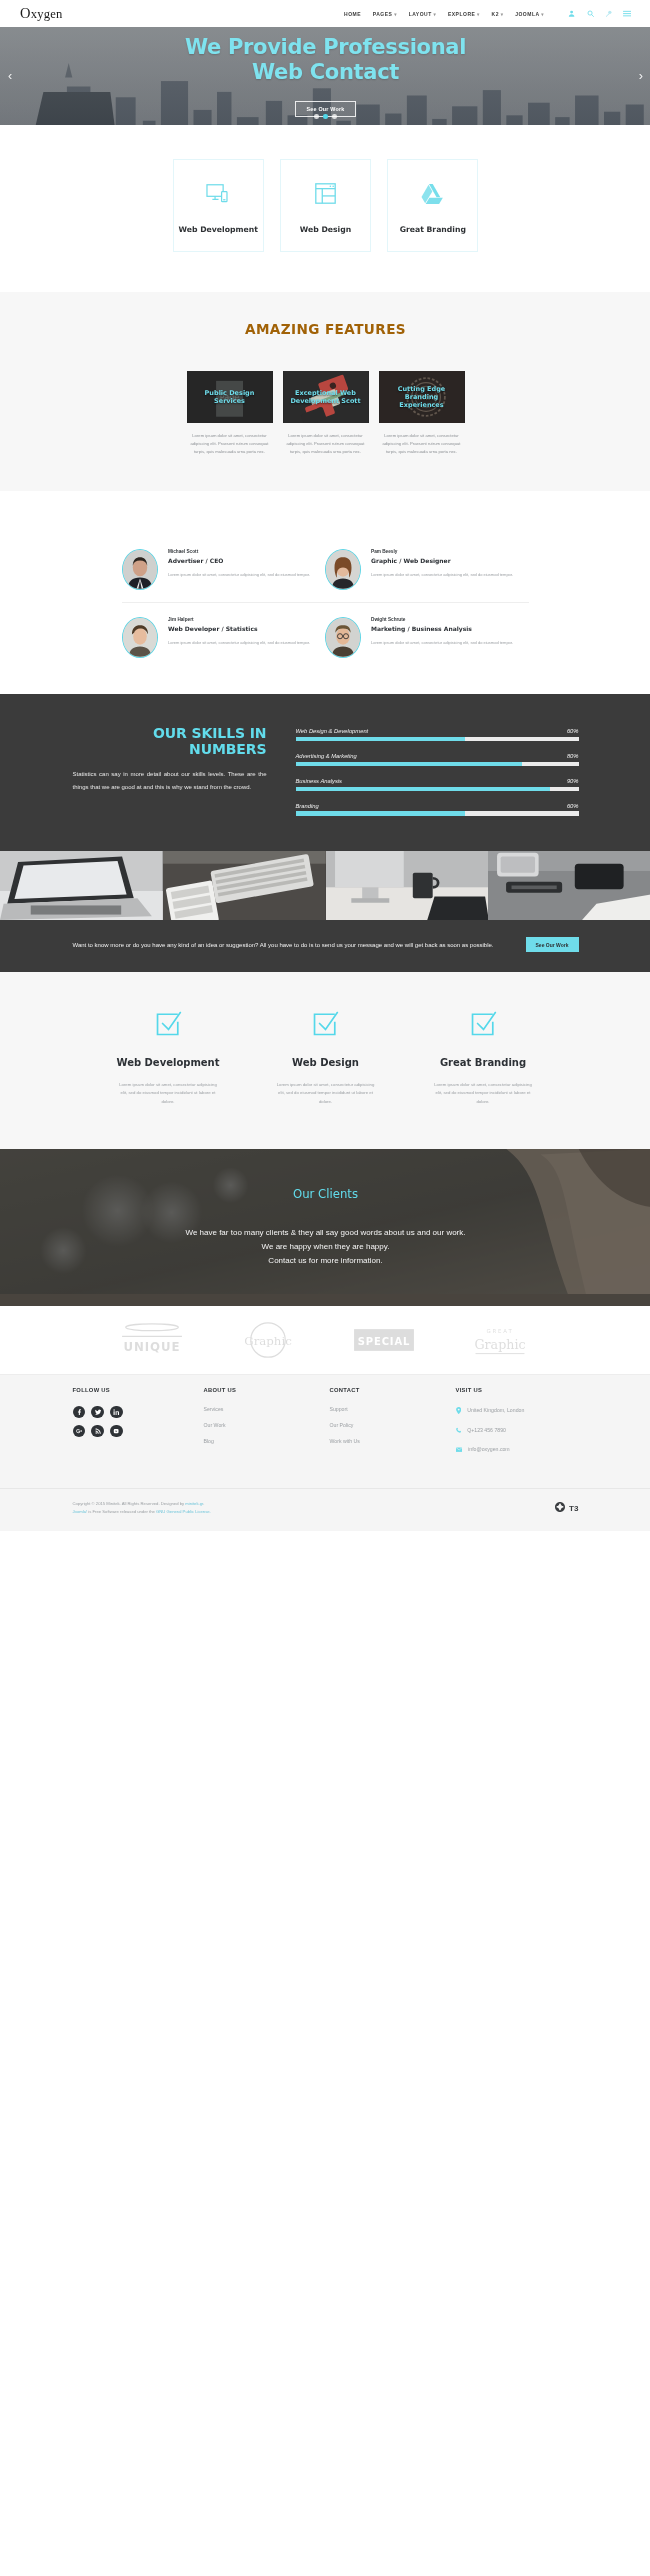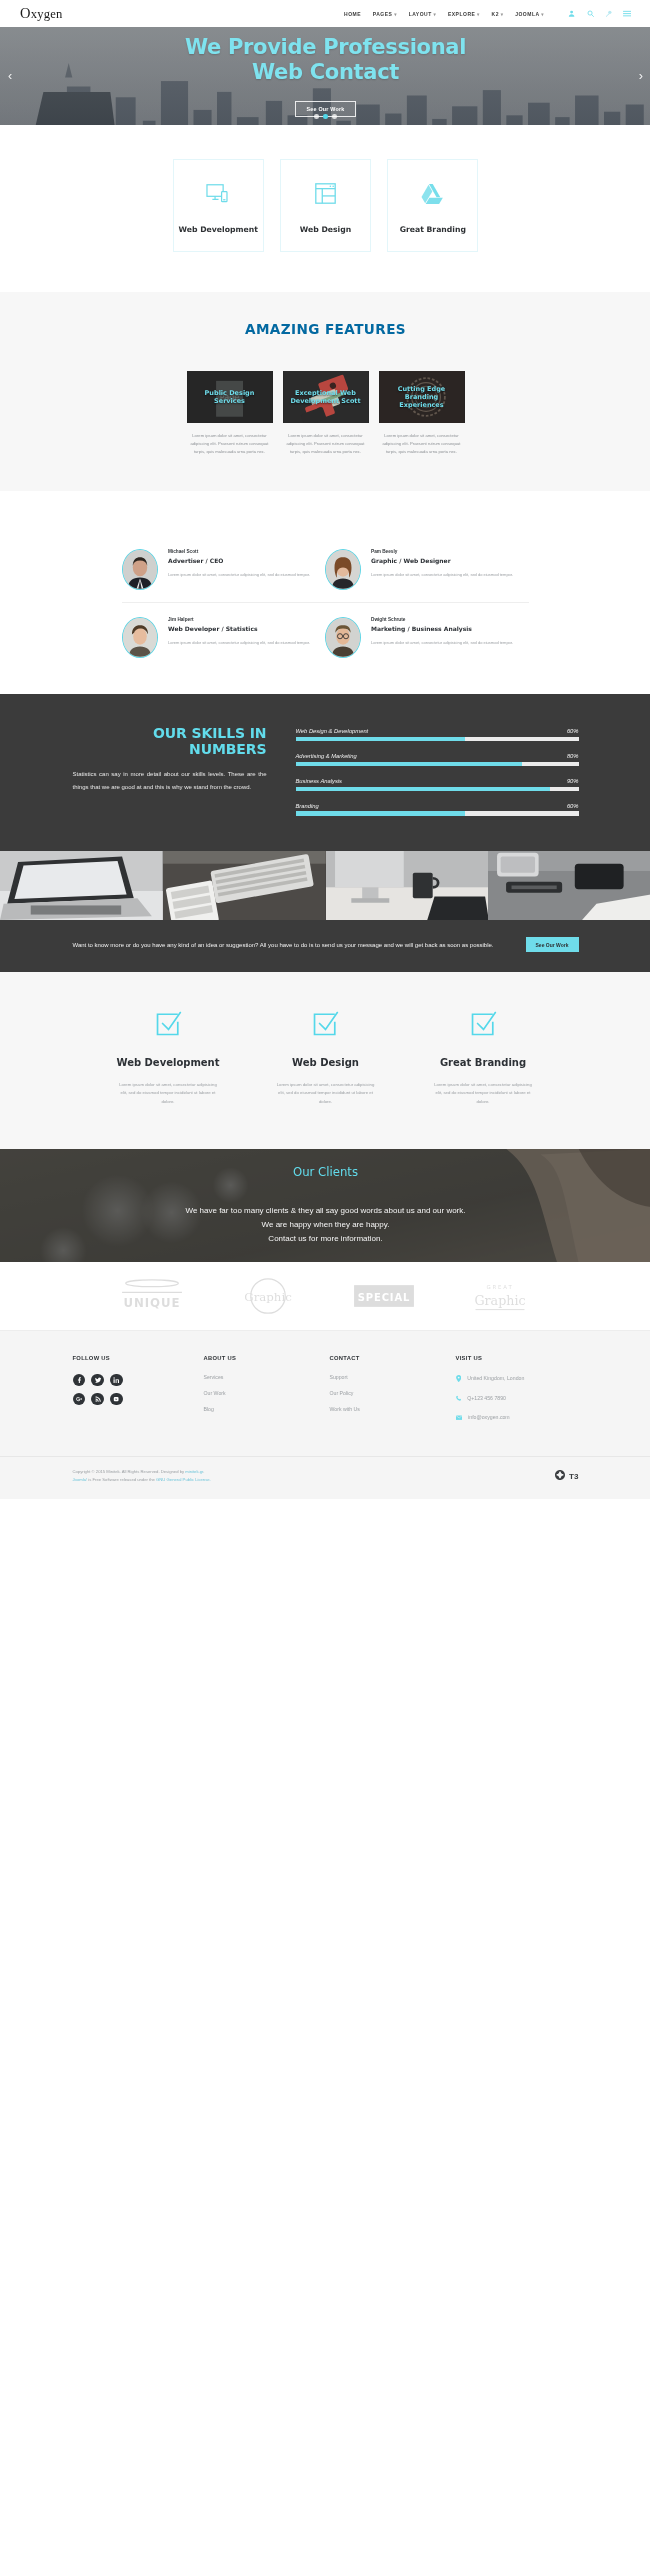--- a/index.html
+++ b/index.html
@@ -31,21 +31,21 @@
 
   
   .svc-sec{background:#fff;padding:34px 0 40px;}
   .svc-row{display:flex;justify-content:center;gap:16.3px;}
   .svc-card{width:91px;height:93px;border:0.9px solid #e3f6fa;display:flex;flex-direction:column;align-items:center;justify-content:center;background:#fff;}
   .svc-card .ic{height:34px;display:flex;align-items:center;}
   .svc-card .lbl{margin-top:14.5px;font-family:"DejaVu Sans",sans-serif;font-size:7.7px;font-weight:700;color:#2e3134;text-align:center;}
 
   
   .feat-sec{background:#f7f7f7;padding:29px 0 36px;}
-  .sec-title{text-align:center;font-family:"DejaVu Sans",sans-serif;font-weight:700;font-size:13.6px;letter-spacing:0.4px;color:#0369a1;}
+  .sec-title{text-align:center;font-family:"DejaVu Sans",sans-serif;font-weight:700;font-size:13.6px;letter-spacing:0.4px;color:#a16207;}
   .feat-row{display:flex;justify-content:center;gap:10px;margin-top:34px;}
   .feat-card{width:86px;}
   .feat-thumb{position:relative;height:52px;overflow:hidden;background:#242424;}
   .feat-thumb .cap{position:absolute;inset:0;display:flex;align-items:center;justify-content:center;text-align:center;color:#6fdcea;font-family:"DejaVu Sans",sans-serif;font-weight:700;font-size:6.5px;line-height:1.25;padding:0 5.4px;text-shadow:0 0.9px 1.8px rgba(0,0,0,.6);}
   .feat-txt{margin-top:9px;text-align:center;font-size:4.2px;line-height:1.85;color:#8e9296;padding:0 3.6px;}
 
   
   .team-sec{background:#fff;padding:31px 0 36px;}
   .team-grid{margin:27px auto 0;width:407px;}
   .team-row{display:flex;}
@@ -75,32 +75,32 @@
   .cta-btn{background:#6fdcea;color:#2d3033;font-size:5px;font-weight:700;padding:4.5px 10px;white-space:nowrap;}
 
   
   .chk-sec{background:#f7f7f7;padding:38px 0 43px;}
   .chk-row{display:flex;justify-content:center;gap:23.5px;}
   .chk-card{width:134px;text-align:center;}
   .chk-card h3{margin-top:17px;font-family:"DejaVu Sans",sans-serif;font-size:10px;font-weight:700;color:#2d3136;line-height:1.22;}
   .chk-card p{margin-top:11.7px;font-size:4.3px;line-height:1.95;color:#9a9ea2;padding:0 16.3px;}
 
   
-  .cl-sec{position:relative;height:113px;overflow:hidden;background:#5b5348;}
+  .cl-sec{position:relative;height:157px;overflow:hidden;background:#5b5348;}
   .cl-overlay{position:absolute;inset:0;background:rgba(50,52,50,.45);}
   .cl-in{position:relative;z-index:3;height:100%;display:flex;flex-direction:column;align-items:center;justify-content:center;}
   .cl-in h2{font-family:"DejaVu Sans",sans-serif;font-size:11.7px;font-weight:400;color:#62dcec;}
   .cl-in p{margin-top:25px;text-align:center;font-size:8px;line-height:1.75;color:#f5f5f5;width:379px;}
 
   
   .logos-sec{background:#fff;height:68px;display:flex;align-items:center;justify-content:center;gap:38px;}
   .client-logo{width:78px;height:40px;display:flex;align-items:center;justify-content:center;opacity:.16;}
 
   
-  .footer{background:#f5f5f5;border-top:0.9px solid #ededed;padding:24px 0 0;position:relative;overflow:hidden;}
+  .footer{background:#f5f5f5;border-top:0.9px solid #ededed;padding:12px 0 0;position:relative;overflow:hidden;}
   .f-in{width:506px;margin:0 auto;display:flex;}
   .f-col{flex:1;}
   .f-col.c1{flex:0 0 131px;} .f-col.c2{flex:0 0 126px;} .f-col.c3{flex:0 0 126px;}
   .f-h{font-size:5.8px;font-weight:700;letter-spacing:0.3px;color:#2f3337;margin-bottom:12.6px;}
   .f-li{font-size:5.2px;color:#9ca0a4;margin-bottom:10px;}
   .soc-row{display:flex;gap:6.3px;margin-bottom:6.3px;}
   .soc{width:12.6px;height:12.6px;border-radius:50%;background:#2f3337;display:flex;align-items:center;justify-content:center;}
   .v-li{display:flex;gap:6.3px;margin-bottom:10px;font-size:5.2px;color:#9ca0a4;line-height:1.55;}
   .v-ic{color:#6fdcea;flex:none;margin-top:0.9px;}
   .copy{margin-top:23.5px;border-top:0.9px solid #e7e7e7;}

